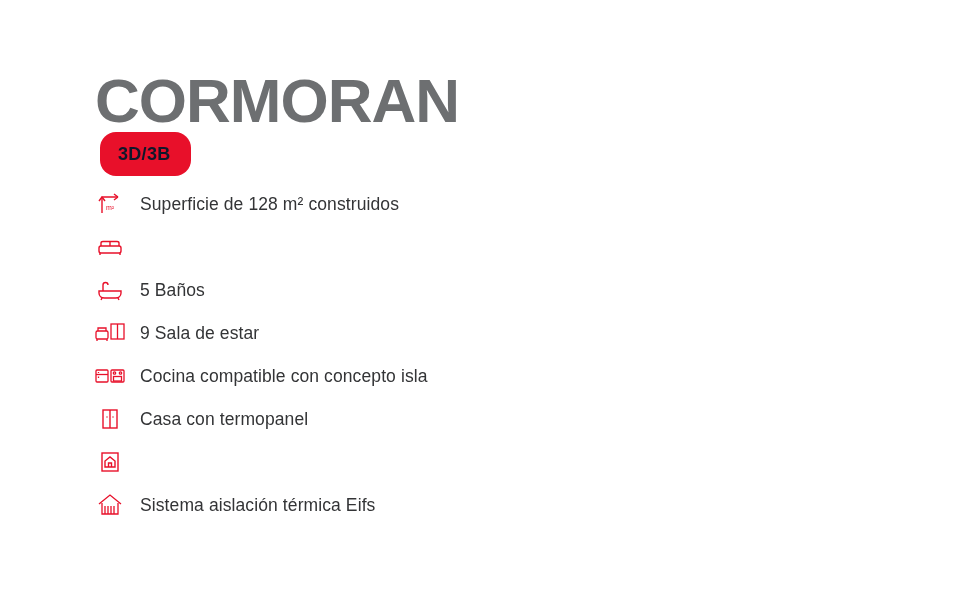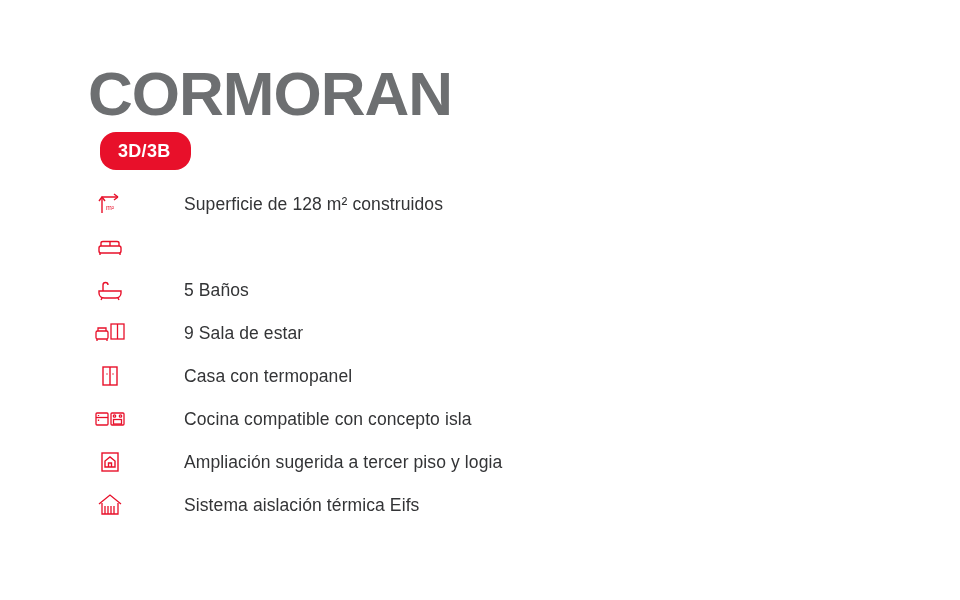--- a/index.html
+++ b/index.html
@@ -21,51 +21,50 @@
   }
   .title {
     position: absolute;
     left: 88px;
     top: 58px;
     font-size: 62px;
     line-height: 72px;
     font-weight: bold;
     letter-spacing: -1px;
     color: #6d6f71;
-    margin: 0;
+    margin: 7px;
   }
   .badge {
     position: absolute;
     left: 100px;
     top: 132px;
-    height: 38px;
+    height: 44px;
     min-width: 90px;
     padding: 0 20px 0 18px;
     display: flex;
     align-items: center;
     justify-content: center;
     background: #e8102a;
-    color: #ffffff;
+    color: #0f172a;
     font-size: 18px;
     font-weight: bold;
     letter-spacing: 0.3px;
     border-radius: 16px 16px 16px 16px;
     box-sizing: border-box;
   }
   .features {
     position: absolute;
     left: 88px;
     top: 182px;
     width: 800px;
   }
   .feature {
     display: flex;
     align-items: center;
     height: 43px;
-    gap: 44px;
   }
   .feature .ico {
     width: 44px;
     min-width: 44px;
     height: 34px;
     display: flex;
     align-items: center;
     justify-content: center;
     margin-right: 8px;
   }
@@ -131,53 +130,52 @@
           <path d="M5 13 L5 10 L13 10 L13 13"></path>
           <rect x="18" y="6" width="13" height="15"></rect>
           <path d="M24.5 6 L24.5 21"></path>
         </svg>
       </span>
       <span class="txt">9 Sala de estar</span>
     </div>
 
     <div class="feature">
       <span class="ico">
-        <svg width="30" height="30" viewBox="0 0 30 30" fill="none" stroke="#e8102a" stroke-width="1.4">
-          <rect x="8" y="6" width="14" height="18"></rect>
-          <path d="M15 6 L15 24"></path>
-          <path d="M11.5 13 L12.5 13 M17.5 13 L18.5 13"></path>
-        </svg>
-      </span>
-      <span class="txt">Casa con termopanel</span>
-    </div>
-
-    <div class="feature">
-      <span class="ico">
         <svg width="34" height="30" viewBox="0 0 34 30" fill="none" stroke="#e8102a" stroke-width="1.3">
           <rect x="3" y="9" width="12" height="12" rx="1"></rect>
           <path d="M3 13.5 L15 13.5"></path>
           <path d="M5.5 11 L5.5 12 M5.5 15.5 L5.5 17"></path>
           <rect x="18" y="9" width="13" height="12" rx="1"></rect>
           <circle cx="21.5" cy="12" r="1.2"></circle>
           <circle cx="27.5" cy="12" r="1.2"></circle>
           <rect x="20.5" y="15.5" width="8" height="4.5"></rect>
         </svg>
       </span>
       <span class="txt">Cocina compatible con concepto isla</span>
     </div>
 
     <div class="feature">
       <span class="ico">
         <svg width="30" height="30" viewBox="0 0 30 30" fill="none" stroke="#e8102a" stroke-width="1.4">
+          <rect x="8" y="6" width="14" height="18"></rect>
+          <path d="M15 6 L15 24"></path>
+          <path d="M11.5 13 L12.5 13 M17.5 13 L18.5 13"></path>
+        </svg>
+      </span>
+      <span class="txt">Casa con termopanel</span>
+    </div>
+
+    <div class="feature">
+      <span class="ico">
+        <svg width="30" height="30" viewBox="0 0 30 30" fill="none" stroke="#e8102a" stroke-width="1.4">
           <rect x="7" y="6" width="16" height="18"></rect>
           <path d="M10 20 L10 14 L15 10 L20 14 L20 20 Z"></path>
           <path d="M13.5 20 L13.5 16 L16.5 16 L16.5 20"></path>
         </svg>
       </span>
-      <span class="txt">Ampliación sugerida a tercer piso y logia</span>
     </div>
 
     <div class="feature">
       <span class="ico">
         <svg width="32" height="30" viewBox="0 0 32 30" fill="none" stroke="#e8102a" stroke-width="1.3">
           <path d="M5 14 L16 5 L27 14"></path>
           <path d="M8 13 L8 24 L24 24 L24 13"></path>
           <path d="M11 24 L11 16 M14 24 L14 16 M17 24 L17 16 M20 24 L20 16"></path>
         </svg>
       </span>

